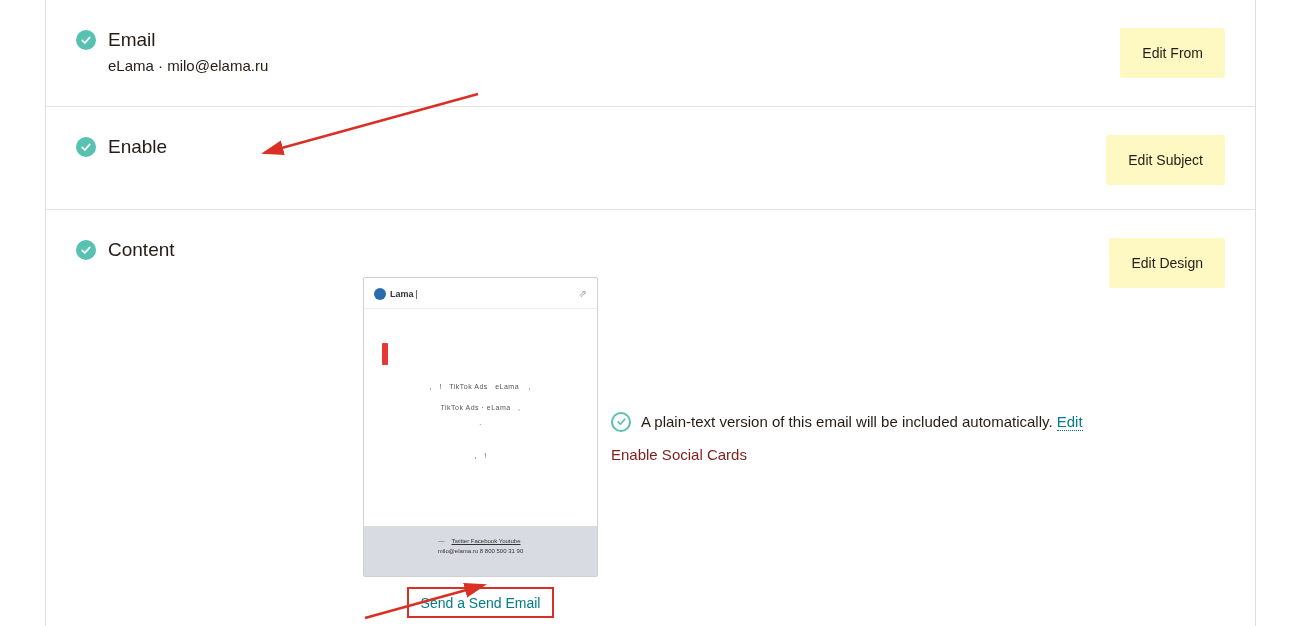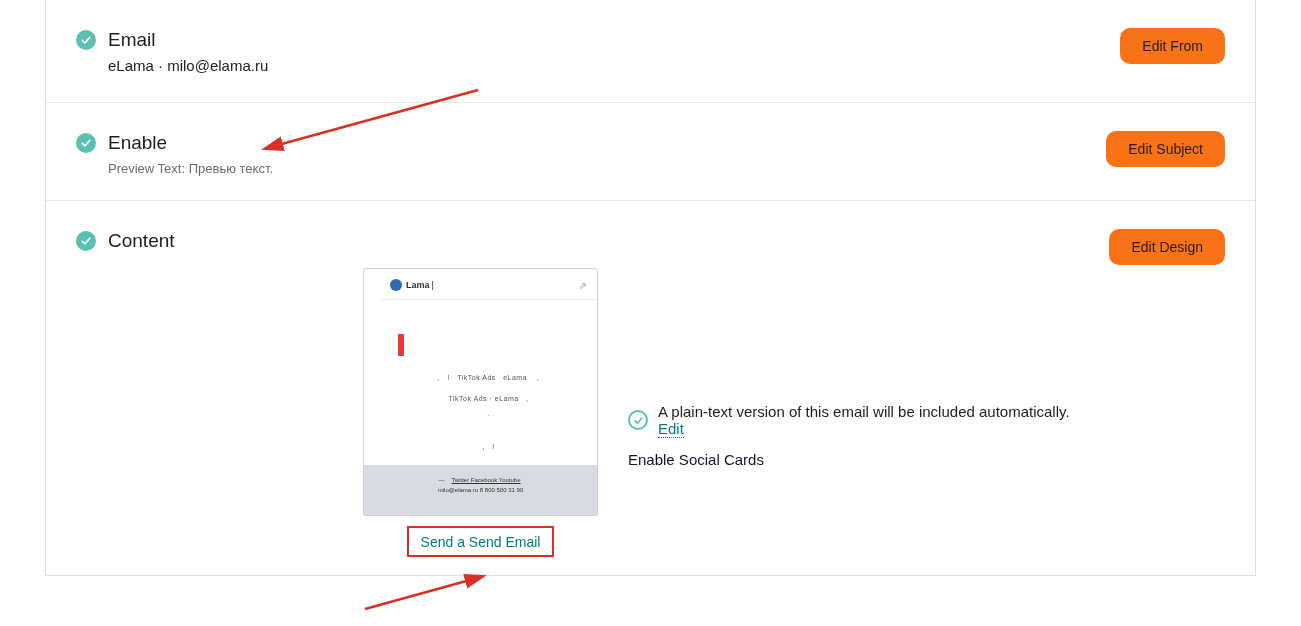--- a/index.html
+++ b/index.html
@@ -66,55 +66,54 @@
   .section-meta {
     font-size: 13px;
     color: #716b67;
     margin-top: 6px;
   }
   .btn-col {
     flex: 0 0 auto;
     margin-left: 20px;
   }
   .btn {
-    background: #f97316;
+    background: #fef9c3;
     border: none;
     color: #241c15;
     font-size: 14px;
     font-weight: 500;
-    padding: 10px 22px;
+    padding: 17px 22px;
     cursor: pointer;
     font-family: inherit;
-    border-radius: 10px;
+    border-radius: 2px;
   }
   .envelope-icon {
     display: inline-block;
   }
   .envelope-icon svg { width: 18px; height: 18px; vertical-align: -3px; }
 
   
   .preview-row {
     display: flex;
     align-items: flex-start;
     margin-top: 14px;
   }
   .thumb-wrapper {
     width: 235px;
     margin-left: 255px;
     text-align: center;
   }
   .thumb {
     width: 235px;
-    height: 248px;
+    height: 300px;
     border: 1px solid #d0d0d0;
     border-radius: 2px;
     background: #fff;
     overflow: hidden;
     position: relative;
-    padding-left: 16px;
   }
   .thumb-header {
     display: flex;
     align-items: center;
     padding: 10px 10px 8px 10px;
     border-bottom: 1px solid #eee;
     font-size: 9px;
     color: #333;
   }
   .thumb-logo {
@@ -160,21 +159,21 @@
     padding: 5px 12px;
   }
   .test-link {
     color: #007c89;
     font-size: 14px;
     font-weight: 500;
     text-decoration: none;
   }
 
   .content-right {
-    margin-left: 30px;
+    margin-left: 13px;
     padding-top: 135px;
     font-size: 15px;
     color: #241c15;
   }
   .content-right .info-line {
     display: flex;
     align-items: center;
     gap: 10px;
     margin-bottom: 14px;
   }
@@ -184,21 +183,21 @@
     display:flex; align-items:center; justify-content:center;
     flex: 0 0 20px;
   }
   .info-check svg { width:11px; height:11px; }
   .inline-link {
     color: #007c89;
     text-decoration: none;
     border-bottom: 1px dotted #007c89;
   }
   .enable-link {
-    color: #0f172a;
+    color: #7f1d1d;
     text-decoration: none;
     font-size: 15px;
   }
 
   
   .arrow {
     position: absolute;
     pointer-events: none;
   }
   .arrow svg { overflow: visible; }
@@ -229,24 +228,20 @@
     <div class="section" style="padding-bottom:24px;">
       <div class="check-col">
         <div class="check-circle">
           <svg viewBox="0 0 16 16">
               <path d="M3 8.5 L6.5 12 L13 4.5" stroke="#fff" stroke-width="2.3" fill="none" stroke-linecap="round" stroke-linejoin="round"></path>
             </svg>
         </div>
       </div>
       <div class="content-col">
         <div class="section-title">Enable</div>
-        <div class="section-meta">
-          <span>Preview Text:</span>
-          <span>Превью текст.</span>
-        </div>
       </div>
       <div class="btn-col">
         <button class="btn">Edit Subject</button>
       </div>
 
       <div class="arrow" style="left:222px; top:-18px;">
         <svg width="230" height="70">
           <defs>
             <marker id="ah1" markerWidth="10" markerHeight="10" refX="2" refY="3" orient="auto">
               <path d="M0,0 L0,6 L9,3 z" fill="#d93025"></path>

